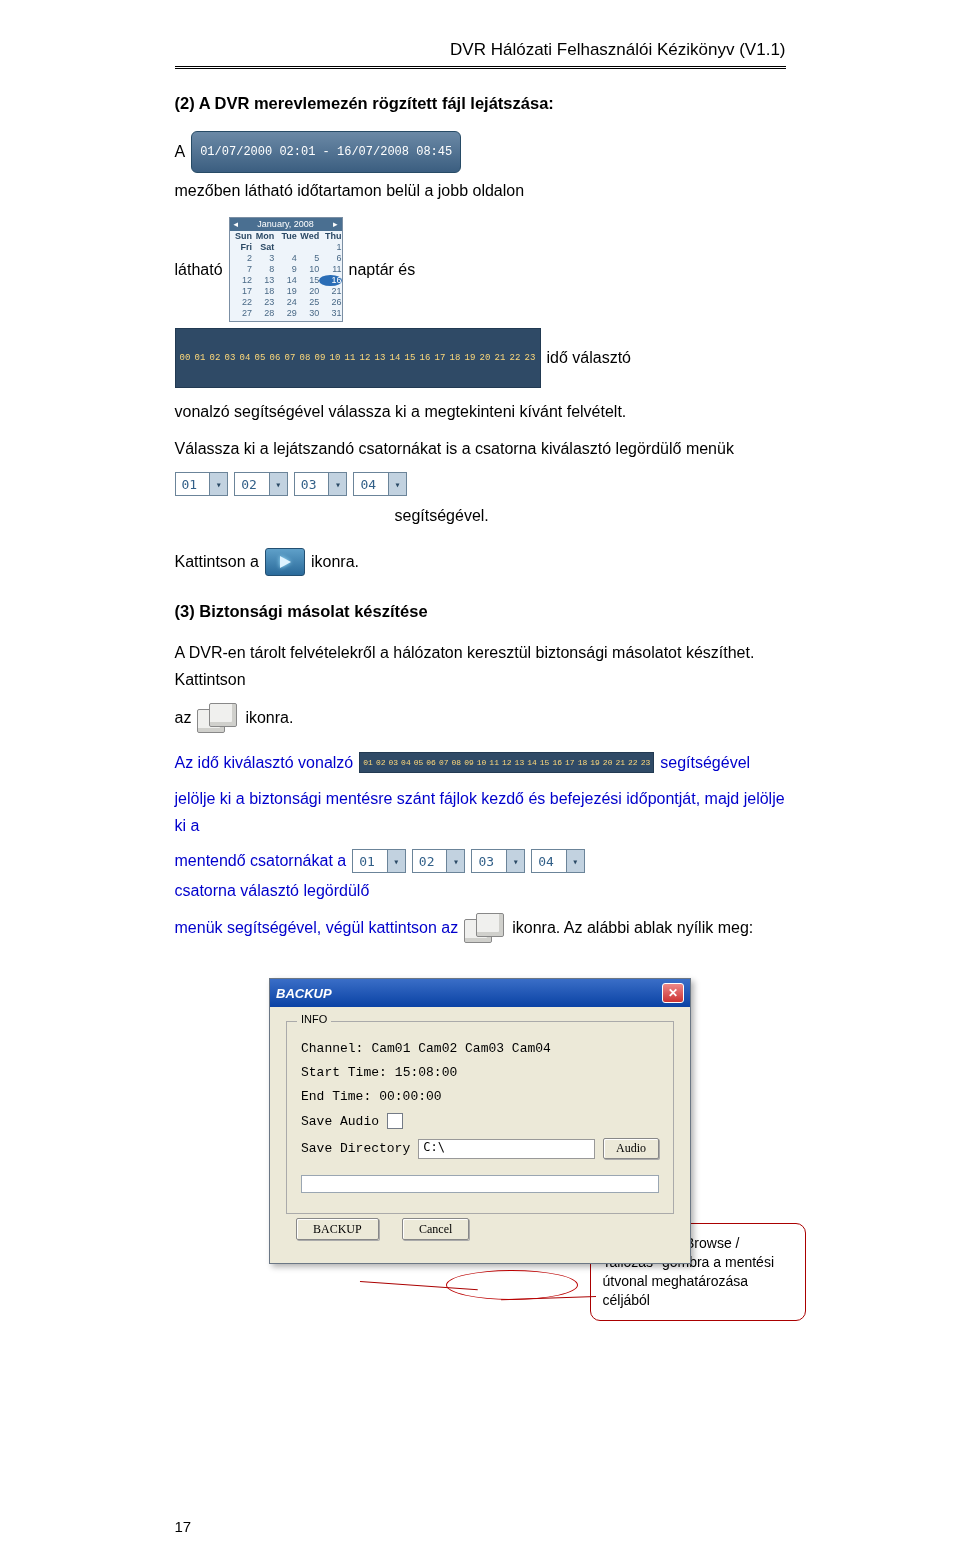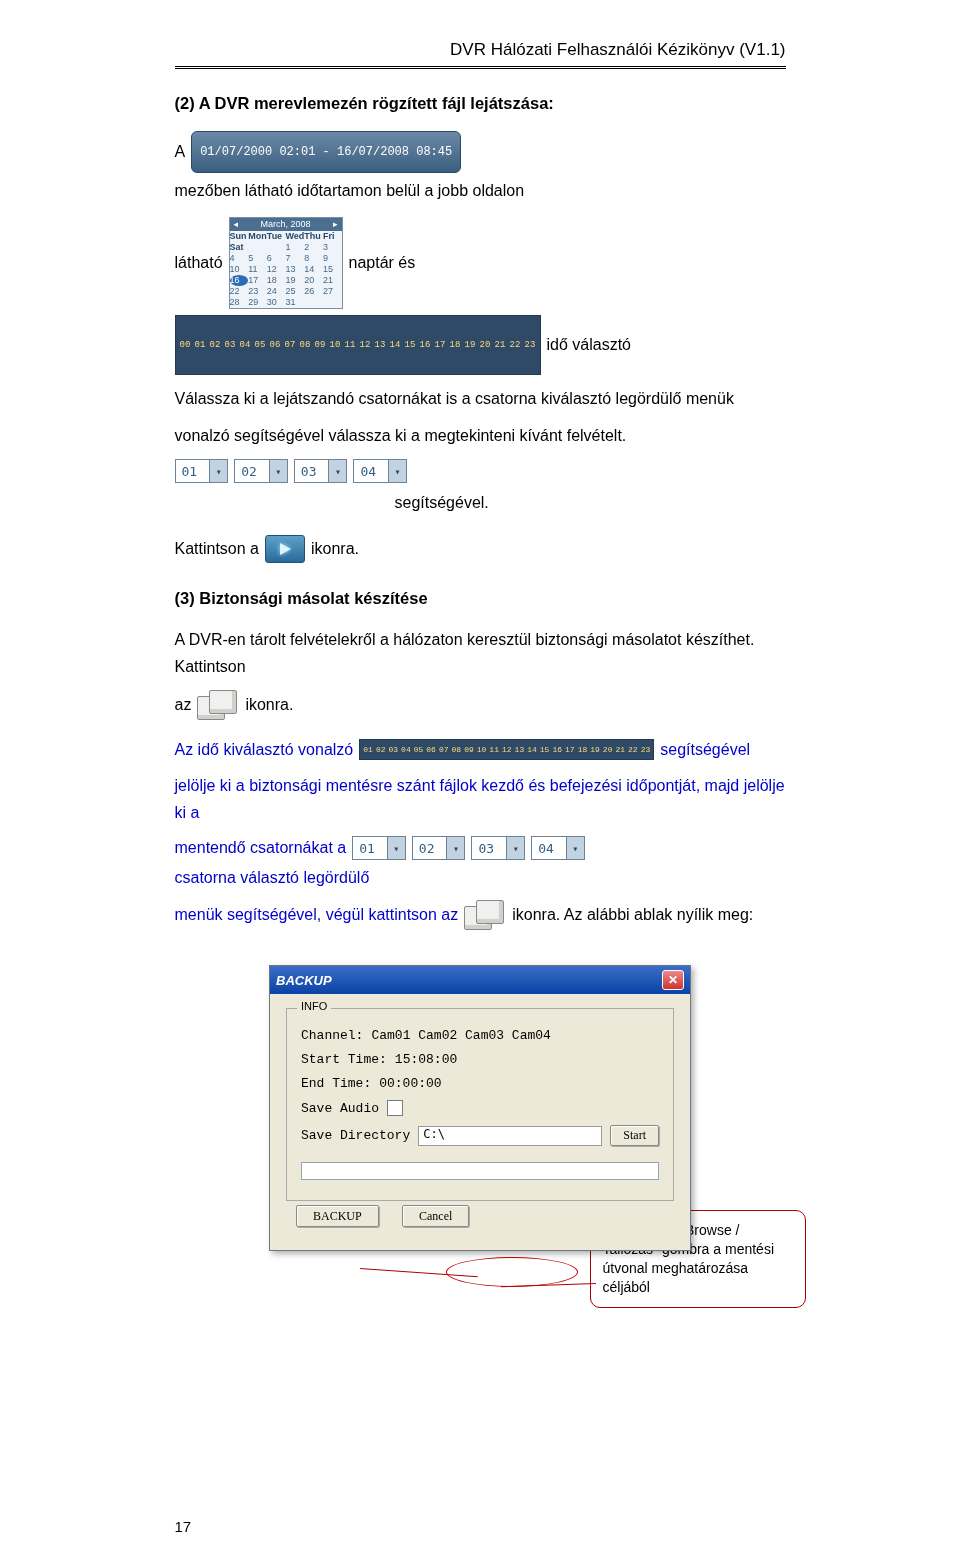--- a/index.html
+++ b/index.html
@@ -64,22 +64,22 @@
     border:1px solid #7b8fa4;
     background:#eef4fa;
     font-size:9px;
     line-height:1;
   }
   .calhead{
     display:flex;justify-content:space-between;align-items:center;
     background:#4a6f91;color:#fff;padding:2px 4px;font-size:9px;
   }
   .calgrid{
-    display:grid;grid-template-columns:repeat(6,1fr);
-    color:#496986;text-align:left;
+    display:grid;grid-template-columns:repeat(5,1fr);
+    color:#496986;text-align:right;
   }
   .calgrid span{padding:1px 0}
   .calgrid .dh{color:#2a4864;font-weight:bold}
   .calgrid .hl{background:#2a6db6;color:#fff;border-radius:50%}
   .timeline{
     display:inline-flex;
     align-items:center;
     background:#2f4a66;
     border:1px solid #223a52;
     padding:20px 4px;
@@ -213,21 +213,21 @@
     <span>A</span>
     <span class="datebar">01/07/2000 02:01 - 16/07/2008 08:45</span>
     <span>mezőben látható időtartamon belül a jobb oldalon</span>
   </div>
 
   <div class="flowline" style="margin-top:14px">
     <span>látható</span>
     <span class="calendar">
       <span class="calhead">
         <span>◂</span>
-        <span>March, 2008</span>
+        <span>January, 2008</span>
         <span>▸</span>
       </span>
       <span class="calgrid">
         <span class="dh">Sun</span>
           <span class="dh">Mon</span>
           <span class="dh">Tue</span>
           <span class="dh">Wed</span>
           <span class="dh">Thu</span>
           <span class="dh">Fri</span>
           <span class="dh">Sat</span>
@@ -290,23 +290,23 @@
         <span>17</span>
         <span>18</span>
         <span>19</span>
         <span>20</span>
         <span>21</span>
         <span>22</span>
         <span>23</span>
     </span>
     <span>idő választó</span>
   </div>
+  <div class="para">vonalzó segítségével válassza ki a megtekinteni kívánt felvételt.</div>
+
   <div class="para">Válassza ki a lejátszandó csatornákat is a csatorna kiválasztó legördülő menük</div>
-
-  <div class="para">vonalzó segítségével válassza ki a megtekinteni kívánt felvételt.</div>
 
   <div class="flowline">
     <span class="chgroup">
       <span class="chsel">
           <b>01</b>
           <i>▾</i>
         </span>
       <span class="chsel">
           <b>02</b>
           <i>▾</i>
@@ -438,21 +438,21 @@
             <span class="dlabel">End Time:</span>
             <span>00:00:00</span>
           </div>
           <div class="dlgrow">
             <span class="dlabel">Save Audio</span>
             <span class="chk"></span>
           </div>
           <div class="dlgrow">
             <span class="dlabel">Save Directory</span>
             <span class="txtin">C:\</span>
-            <span class="btn">Start</span>
+            <span class="btn">Audio</span>
           </div>
           <div class="progress"></div>
         </div>
         <div class="dlgfoot">
           <span class="btn">BACKUP</span>
           <span class="btn">Cancel</span>
         </div>
       </div>
       <div class="oval"></div>
     </div>

